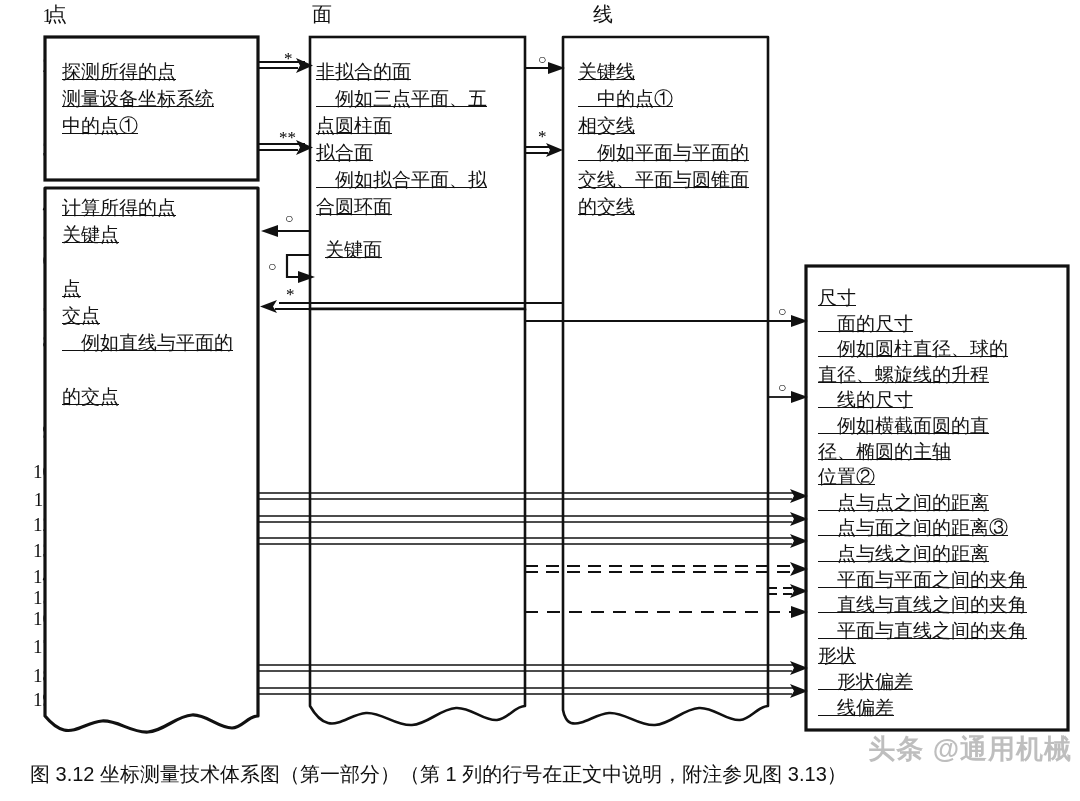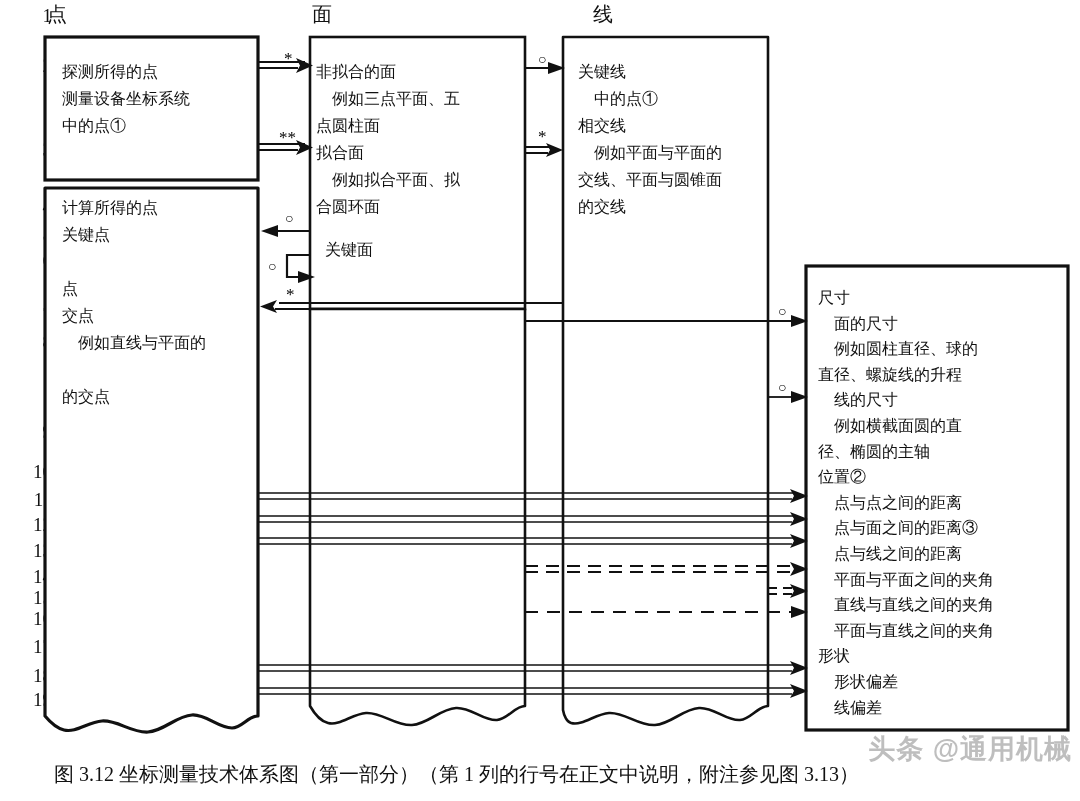--- a/index.html
+++ b/index.html
@@ -34,43 +34,43 @@
     position: absolute;
     font-size: 19px;
     line-height: 1;
     text-align: right;
     width: 34px;
     font-family: "Liberation Serif", "DejaVu Serif", serif;
   }
 
   .boxtext {
     position: absolute;
-    font-size: 16px;
+    font-size: 19px;
     line-height: 27px;
     white-space: pre-wrap;
     letter-spacing: 0px;
+    text-decoration: underline;
   }
 
   .conn-label {
     position: absolute;
     font-size: 17px;
     line-height: 1;
     font-family: "Liberation Serif", "DejaVu Serif", serif;
     color: #000;
   }
   .conn-label.circ { font-size: 14px; }
 
   .caption {
     position: absolute;
     left: 30px; top: 762px;
     font-size: 20px;
     line-height: 1.2;
     white-space: nowrap;
-    font-family: Liberation Serif, serif;
-    margin-left: 24px;
+    font-family: Liberation Sans, sans-serif;
   }
 
   .watermark {
     position: absolute;
     right: 8px; top: 736px;
     font-size: 27px;
     line-height: 1;
     color: #b9b9b9;
     opacity: 0.92;
     white-space: nowrap;

